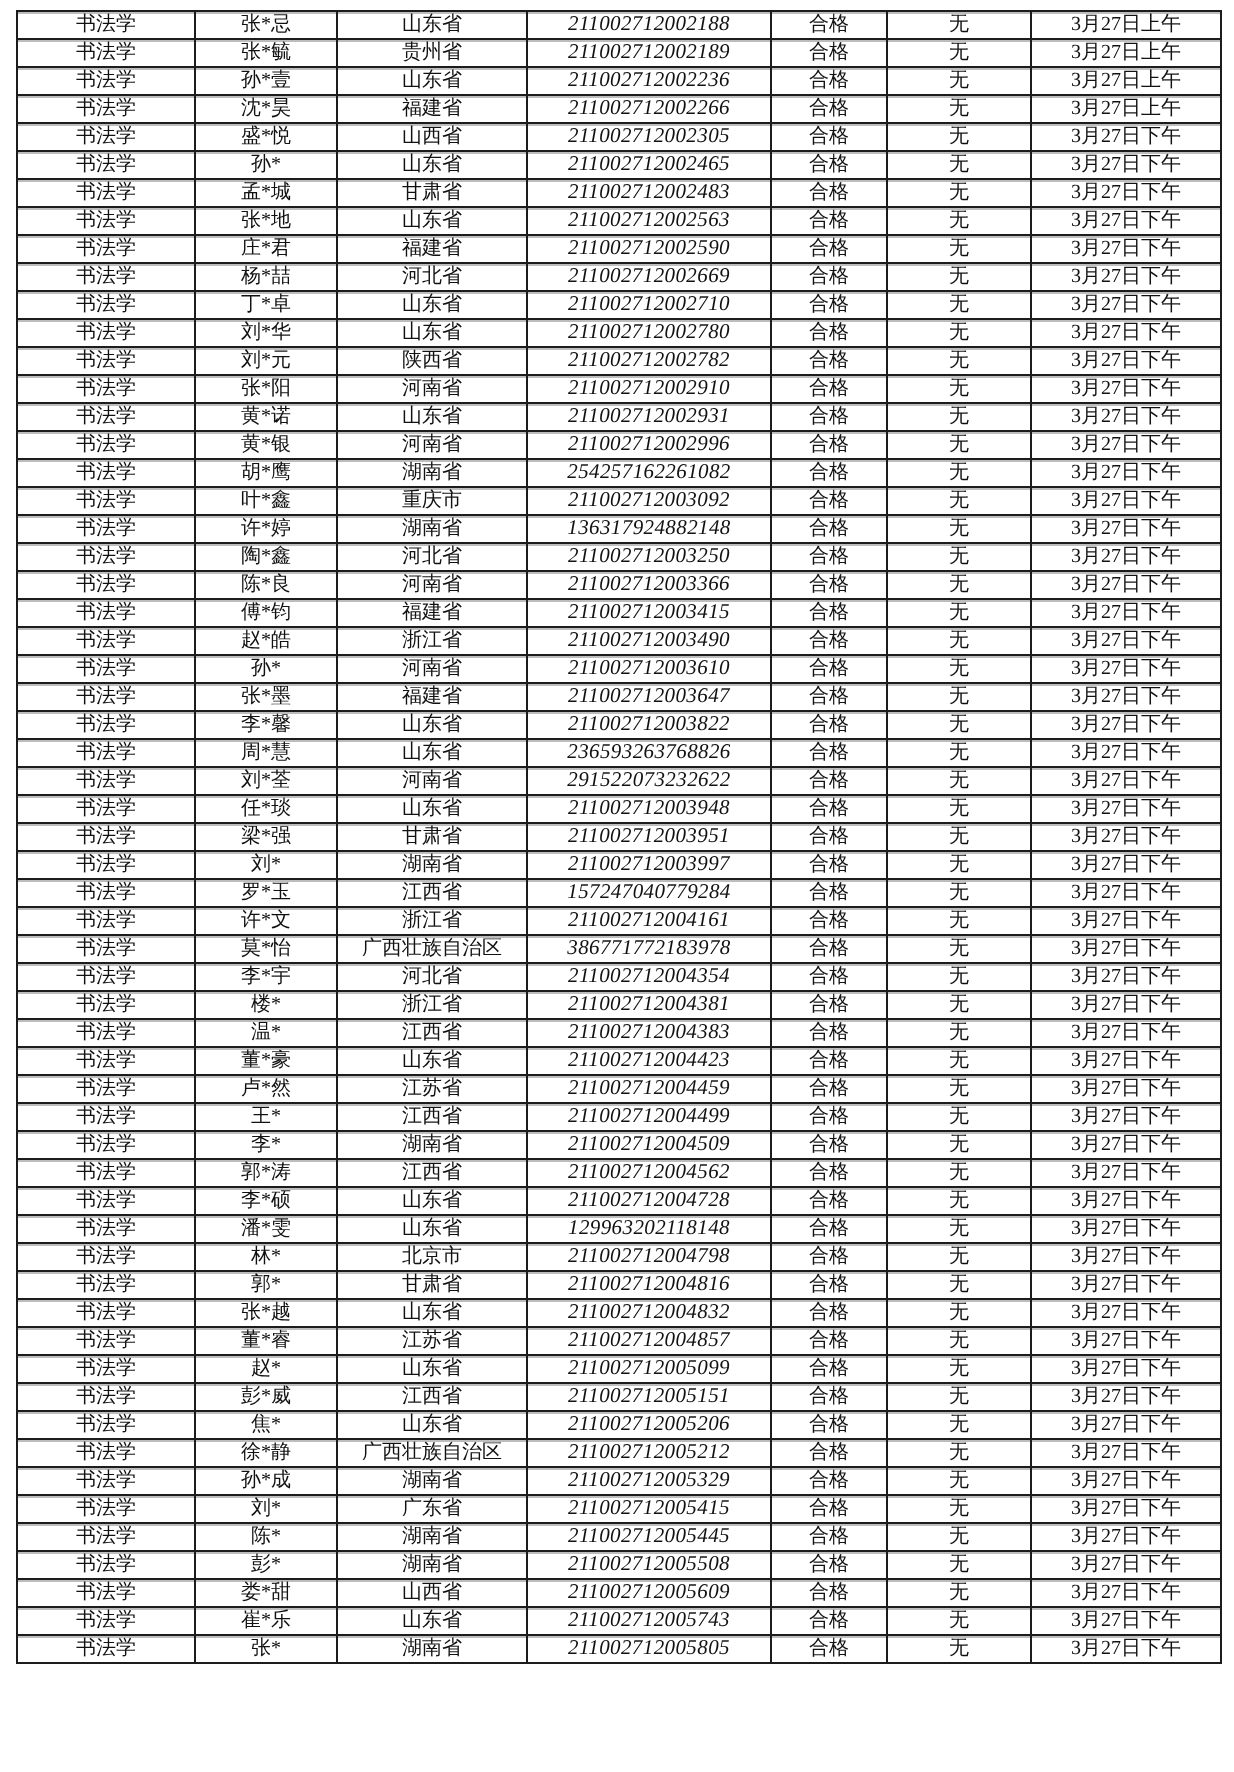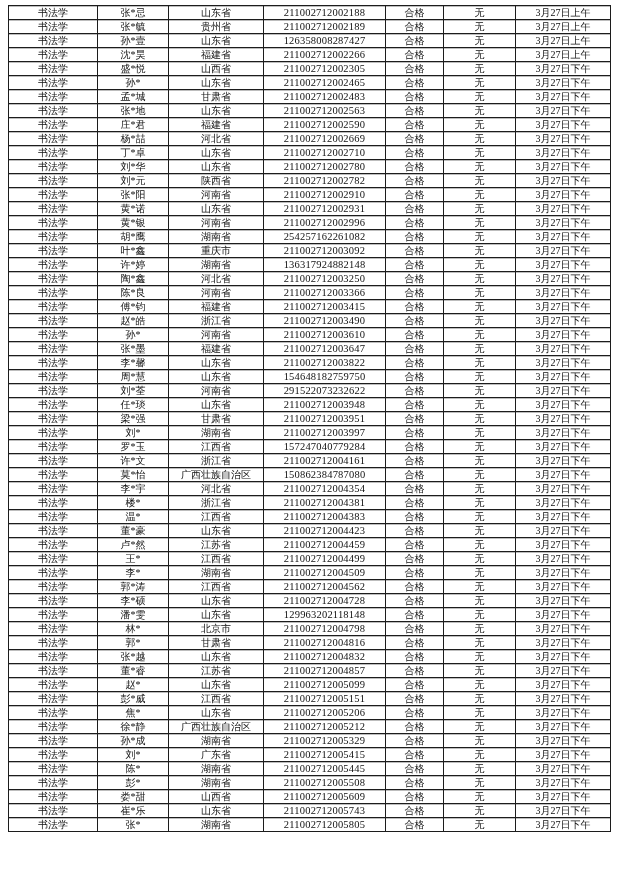--- a/index.html
+++ b/index.html
@@ -36,20 +36,21 @@
     line-height: 13px;
     color: #111111;
     text-align: center;
     vertical-align: middle;
     white-space: nowrap;
     overflow: hidden;
   }
   table.results td.c-id {
     font-size: 10.5px;
     letter-spacing: 0.2px;
+    font-style: italic;
   }
   col.c-major   { width: 89px;  }
   col.c-name    { width: 71px;  }
   col.c-prov    { width: 95px;  }
   col.c-id      { width: 122px; }
   col.c-result  { width: 58px;  }
   col.c-note    { width: 72px;  }
   col.c-session { width: 95px;  }
 </style>
 </head>
@@ -82,21 +83,21 @@
           <td class="c-prov">贵州省</td>
           <td class="c-id">211002712002189</td>
           <td class="c-result">合格</td>
           <td class="c-note">无</td>
           <td class="c-session">3月27日上午</td>
         </tr>
         <tr>
           <td class="c-major">书法学</td>
           <td class="c-name">孙*壹</td>
           <td class="c-prov">山东省</td>
-          <td class="c-id">126358008287427</td>
+          <td class="c-id">211002712002236</td>
           <td class="c-result">合格</td>
           <td class="c-note">无</td>
           <td class="c-session">3月27日上午</td>
         </tr>
         <tr>
           <td class="c-major">书法学</td>
           <td class="c-name">沈*昊</td>
           <td class="c-prov">福建省</td>
           <td class="c-id">211002712002266</td>
           <td class="c-result">合格</td>
@@ -298,21 +299,21 @@
           <td class="c-prov">山东省</td>
           <td class="c-id">211002712003822</td>
           <td class="c-result">合格</td>
           <td class="c-note">无</td>
           <td class="c-session">3月27日下午</td>
         </tr>
         <tr>
           <td class="c-major">书法学</td>
           <td class="c-name">周*慧</td>
           <td class="c-prov">山东省</td>
-          <td class="c-id">154648182759750</td>
+          <td class="c-id">236593263768826</td>
           <td class="c-result">合格</td>
           <td class="c-note">无</td>
           <td class="c-session">3月27日下午</td>
         </tr>
         <tr>
           <td class="c-major">书法学</td>
           <td class="c-name">刘*荃</td>
           <td class="c-prov">河南省</td>
           <td class="c-id">291522073232622</td>
           <td class="c-result">合格</td>
@@ -361,21 +362,21 @@
           <td class="c-prov">浙江省</td>
           <td class="c-id">211002712004161</td>
           <td class="c-result">合格</td>
           <td class="c-note">无</td>
           <td class="c-session">3月27日下午</td>
         </tr>
         <tr>
           <td class="c-major">书法学</td>
           <td class="c-name">莫*怡</td>
           <td class="c-prov">广西壮族自治区</td>
-          <td class="c-id">150862384787080</td>
+          <td class="c-id">386771772183978</td>
           <td class="c-result">合格</td>
           <td class="c-note">无</td>
           <td class="c-session">3月27日下午</td>
         </tr>
         <tr>
           <td class="c-major">书法学</td>
           <td class="c-name">李*宇</td>
           <td class="c-prov">河北省</td>
           <td class="c-id">211002712004354</td>
           <td class="c-result">合格</td>

